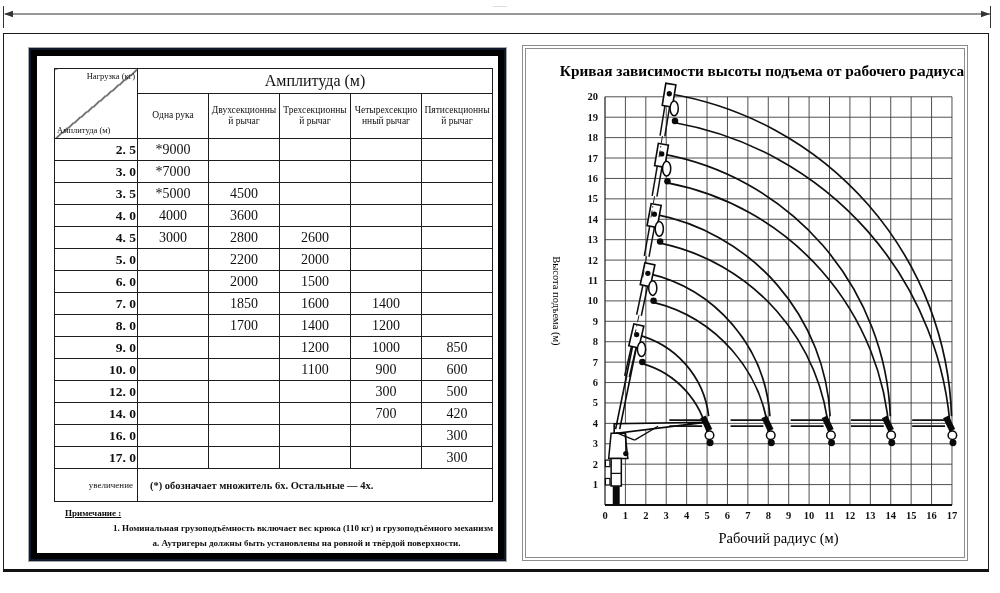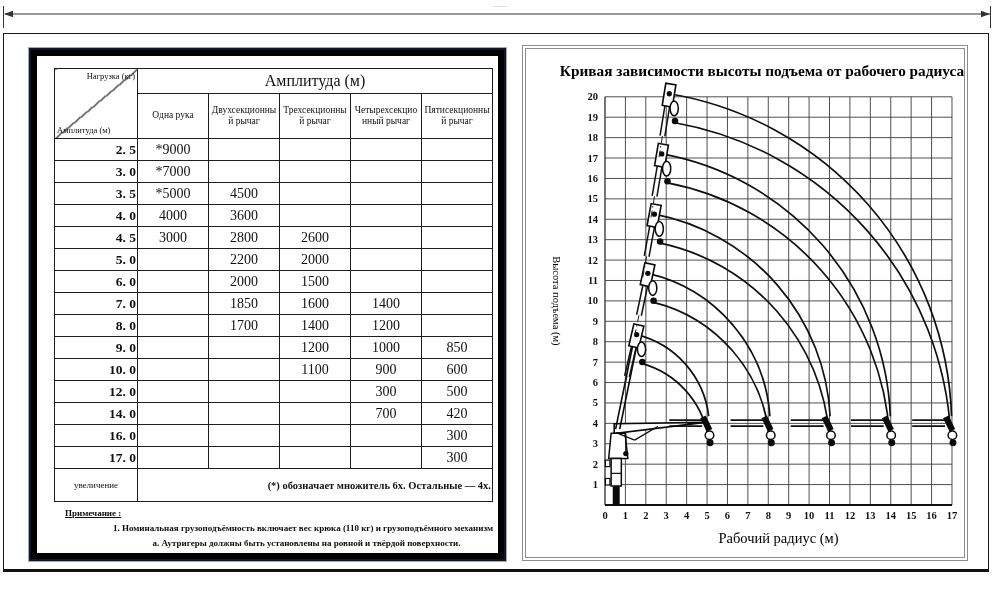--- a/index.html
+++ b/index.html
@@ -18,22 +18,22 @@
   th.corner{position:relative;width:80px;
      background:linear-gradient(to bottom right,transparent calc(50% - 0.7px),#444 calc(50% - 0.7px),#444 calc(50% + 0.7px),transparent calc(50% + 0.7px));}
   .c-top{position:absolute;top:2px;right:2px;font-size:8.5px;font-weight:400;}
   .c-bot{position:absolute;bottom:3px;left:2px;font-size:8.5px;font-weight:400;}
   th.group{height:22px;font-size:16px;font-weight:500;text-align:center;}
   tr.colrow th{height:42px;font-size:9.5px;font-weight:500;text-align:center;
                vertical-align:middle;word-break:break-all;line-height:1.2;padding:1px 2px;}
   tbody th.amp{height:19px;font-size:13.5px;font-weight:700;text-align:right;}
   tbody td{font-size:14px;font-weight:400;text-align:center;}
   tfoot th.f-label{height:32px;font-size:9px;font-weight:500;word-break:break-all;
-                   padding:0 4px;text-align:center;vertical-align:middle;}
-  tfoot td.f-note{font-size:10.5px;font-weight:700;text-align:right;padding-left:12px;font-family:Liberation Serif, serif;}
+                   padding:0 4px;text-align:right;vertical-align:middle;}
+  tfoot td.f-note{font-size:10.5px;font-weight:700;text-align:left;padding-left:12px;font-family:Liberation Serif, serif;}
   .notes{margin:5px 0 0 20px;width:478px;font-size:9px;font-weight:700;line-height:1.45;color:#0d0d0d;}
   .notes-heading{margin-left:8px;text-decoration:underline;}
   .note-item{margin:2px 0 2px 14px;text-align:center;}
   .note-item.ind2{margin-left:21px;}
   
   .panel-right{position:absolute;left:522px;top:45px;width:446px;height:516px;
                border:1px solid #8d8d8d;padding:2px;background:#fff;box-sizing:border-box;}
   .inner-frame{border:1px solid #8d8d8d;width:100%;height:100%;box-sizing:border-box;overflow:hidden;}
   #chart-svg{display:block;}
   #chart-svg text{font-family:"Liberation Serif","DejaVu Serif",serif;}

